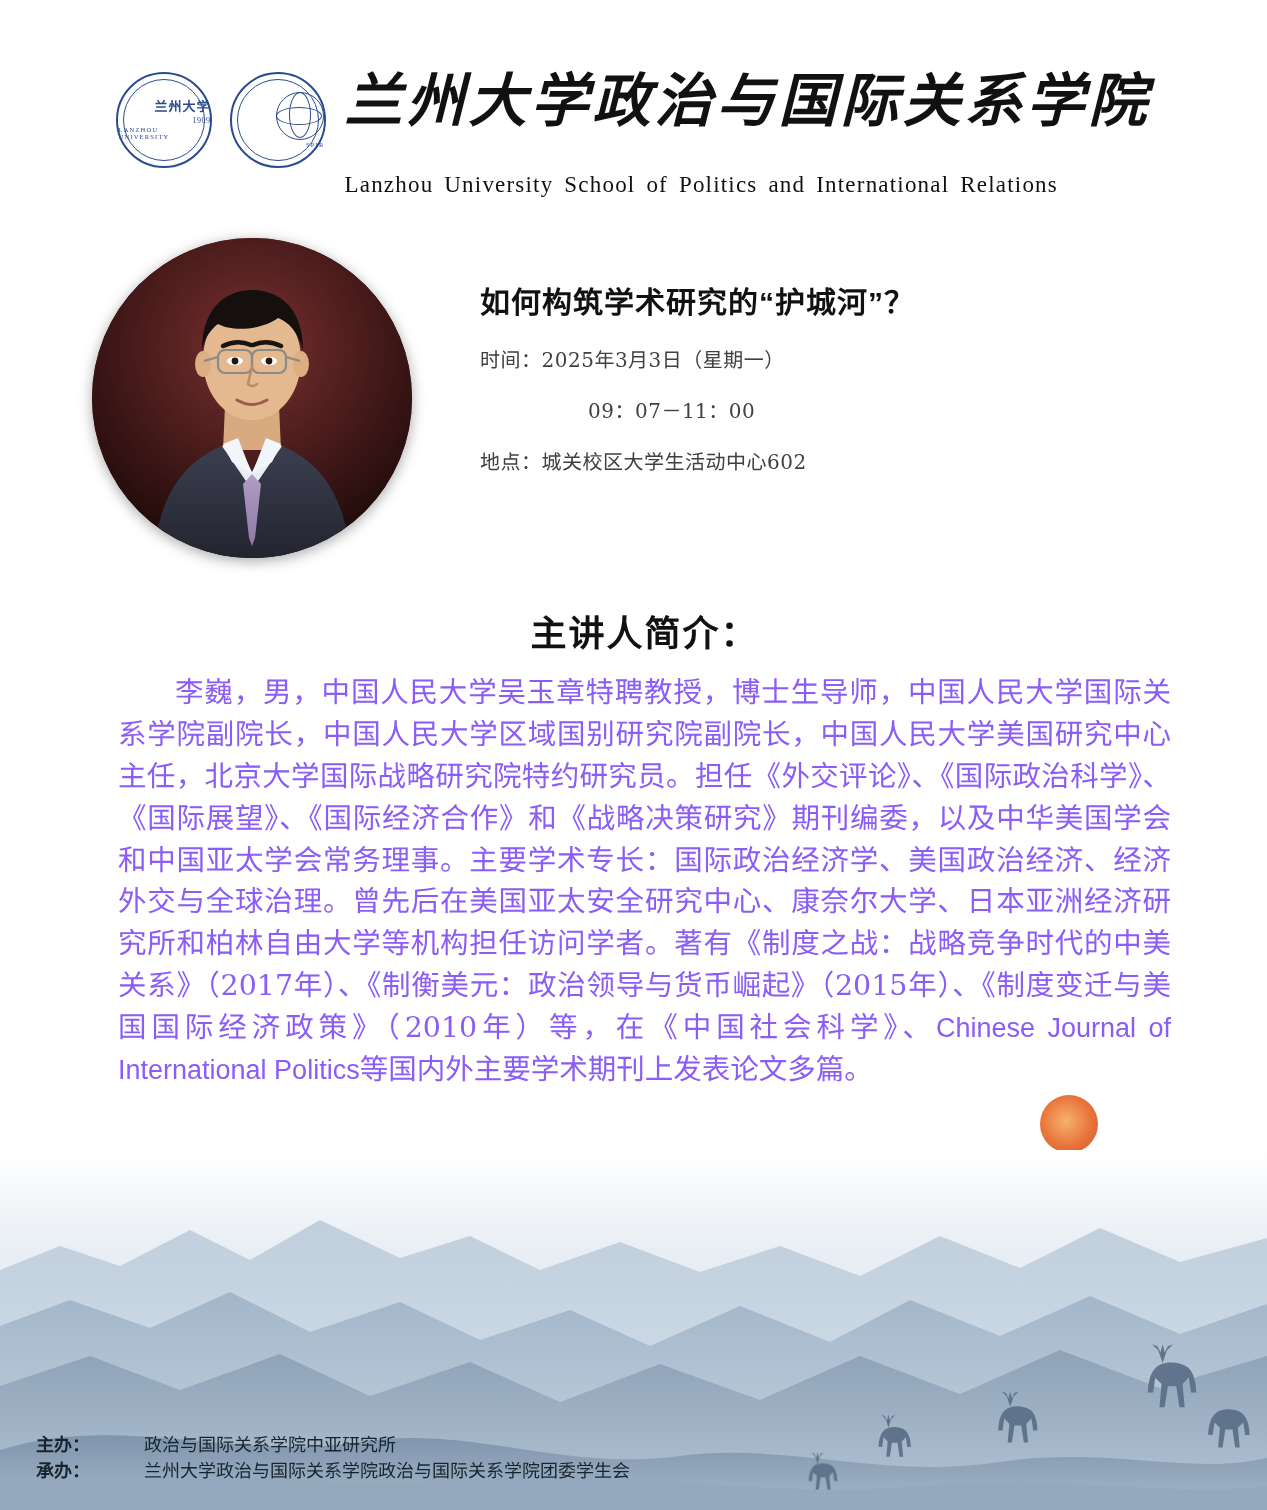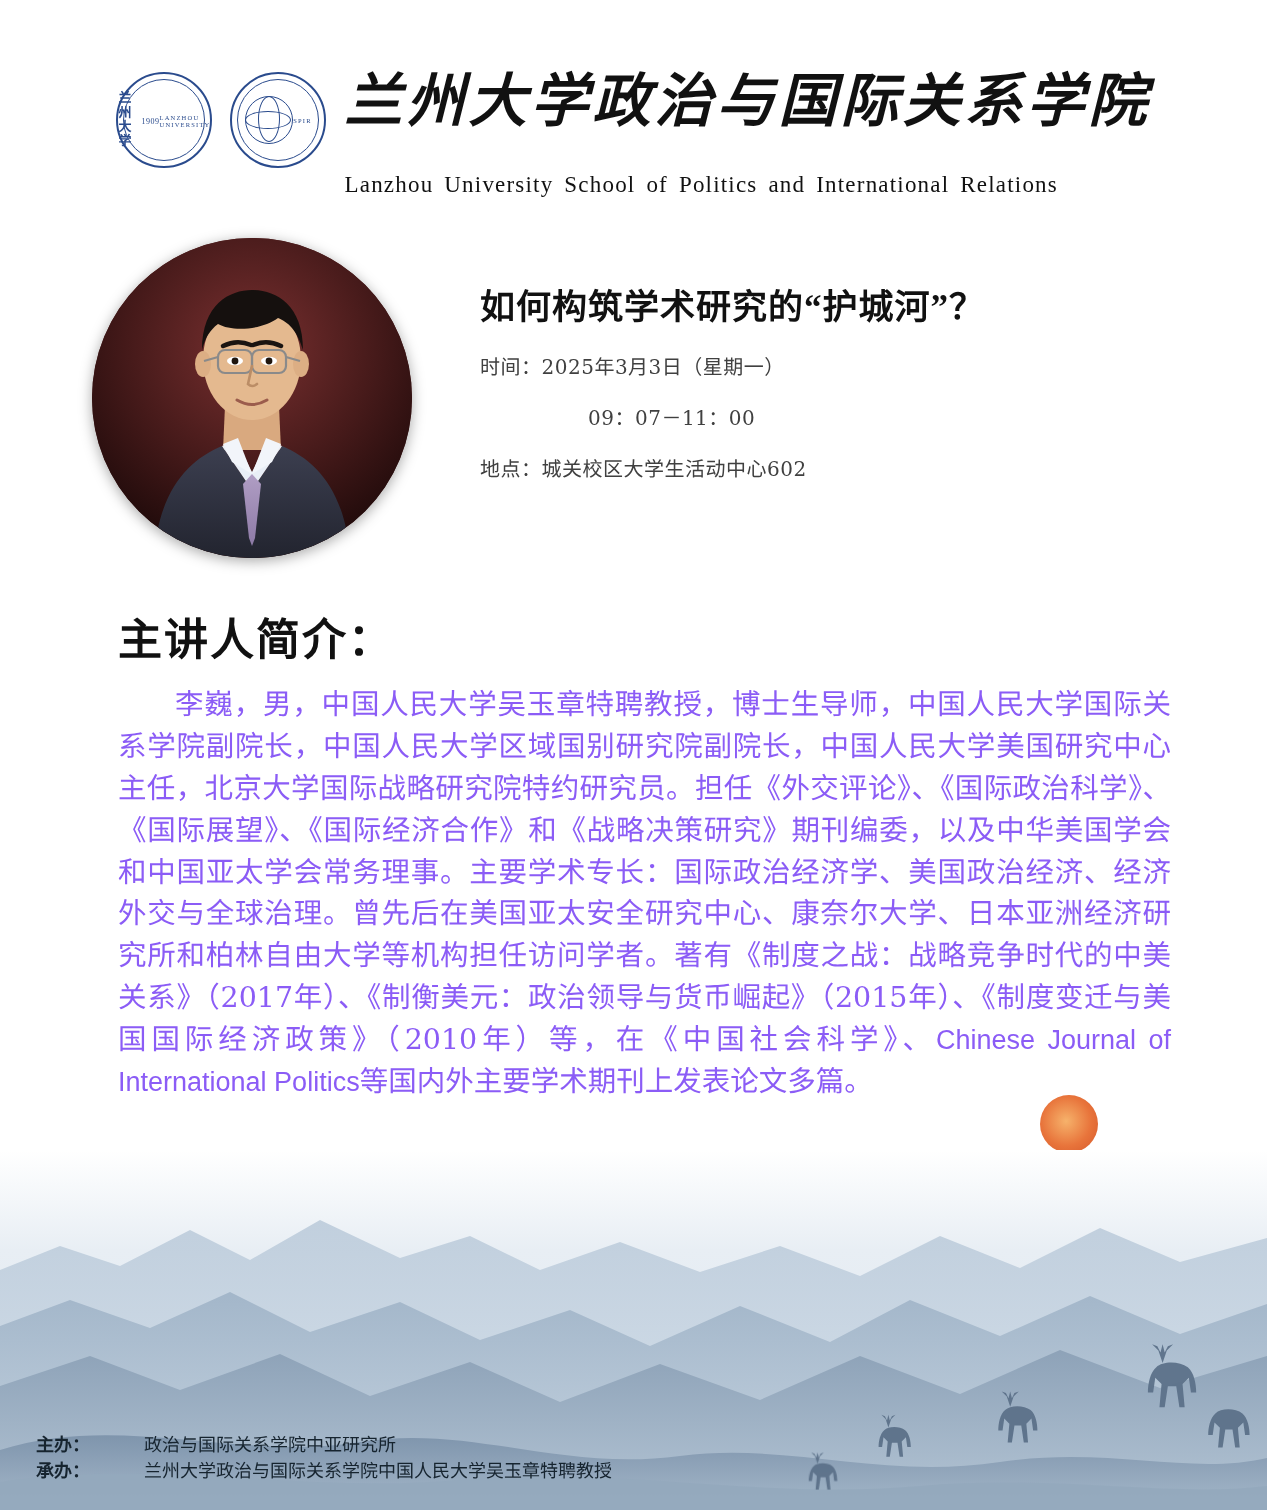--- a/index.html
+++ b/index.html
@@ -63,22 +63,22 @@
     content: "";
     position: absolute;
     left: 5px; top: 5px; right: 5px; bottom: 5px;
     border-radius: 50%;
     border: 1px solid #2a4b8d;
   }
   .seal-inner {
     position: absolute;
     left: 0; right: 0; top: 0; bottom: 0;
     display: flex;
-    flex-direction: row;
-    align-items: center;
+    flex-direction: column;
+    align-items: flex-end;
     justify-content: center;
     color: #2a4b8d;
     font-size: 8px;
     letter-spacing: 0.5px;
     font-family: "Liberation Serif", serif;
   }
   .seal-inner .big {
     font-size: 13px;
     font-weight: bold;
     line-height: 1.1;
@@ -158,24 +158,24 @@
     box-shadow: 0 3px 14px rgba(0,0,0,0.35);
     background: radial-gradient(circle at 50% 35%, #6d2b2b 0%, #3d1414 60%, #1b0909 100%);
   }
   .portrait svg { display: block; }
 
   .event-info {
     margin-left: 68px;
     padding-top: 40px;
   }
   .lecture-title {
-    font-size: 35px;
+    font-size: 30px;
     font-weight: bold;
     color: #111;
-    font-family: Liberation Serif, serif;
+    font-family: Liberation Sans, sans-serif;
     letter-spacing: 1px;
     white-space: nowrap;
   }
   .info-line {
     font-size: 20px;
     color: #404040;
     font-family: "DejaVu Serif", serif;
     margin-top: 22px;
     letter-spacing: 0.5px;
     white-space: nowrap;
@@ -183,25 +183,26 @@
   .info-line.indent { padding-left: 108px; }
 
   
   .bio-section {
     position: relative;
     z-index: 3;
     margin-top: 46px;
     padding: 0 96px 0 118px;
   }
   .bio-heading {
-    font-size: 44px;
+    font-size: 36px;
     font-weight: bold;
     color: #111;
     font-family: "DejaVu Serif", serif;
     letter-spacing: 2px;
+    text-align: center;
   }
   .bio-body {
     margin-top: 16px;
     font-size: 28.5px;
     line-height: 1.47;
     color: #8b5cf6;
     font-family: "DejaVu Serif", serif;
     text-align: justify;
     text-indent: 2em;
     letter-spacing: 0px;
@@ -414,16 +415,16 @@
     <div class="org-label">主办：</div>
     <div class="org-values">
       <span>政治与国际关系学院</span>
       <span>中亚研究所</span>
     </div>
   </div>
   <div class="org-row">
     <div class="org-label">承办：</div>
     <div class="org-values">
       <span>兰州大学政治与国际关系学院</span>
-      <span>中国人民大学吴玉章特聘教授</span>
+      <span>政治与国际关系学院团委学生会</span>
     </div>
   </div>
 </div>
 
 </body></html>

